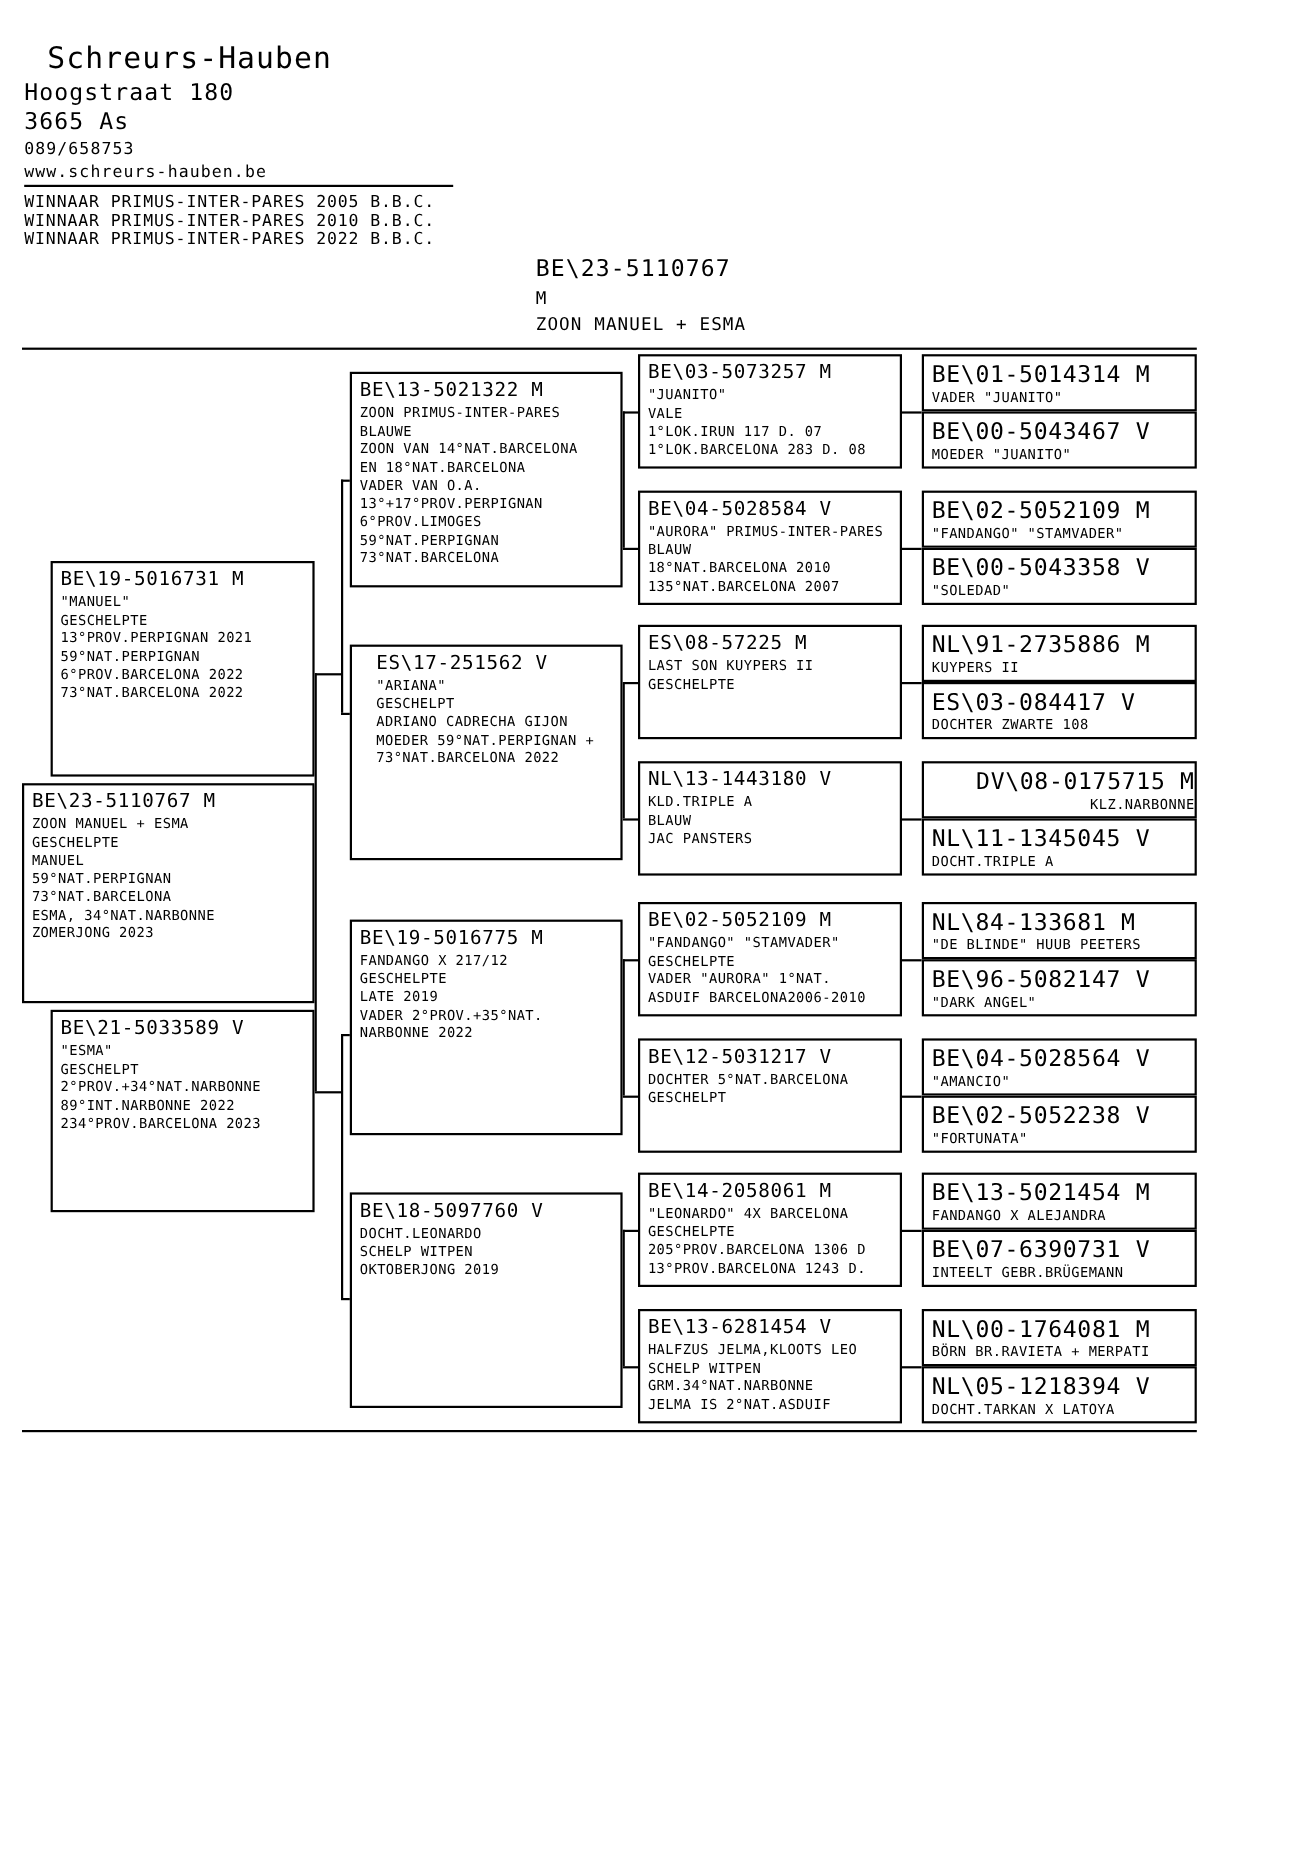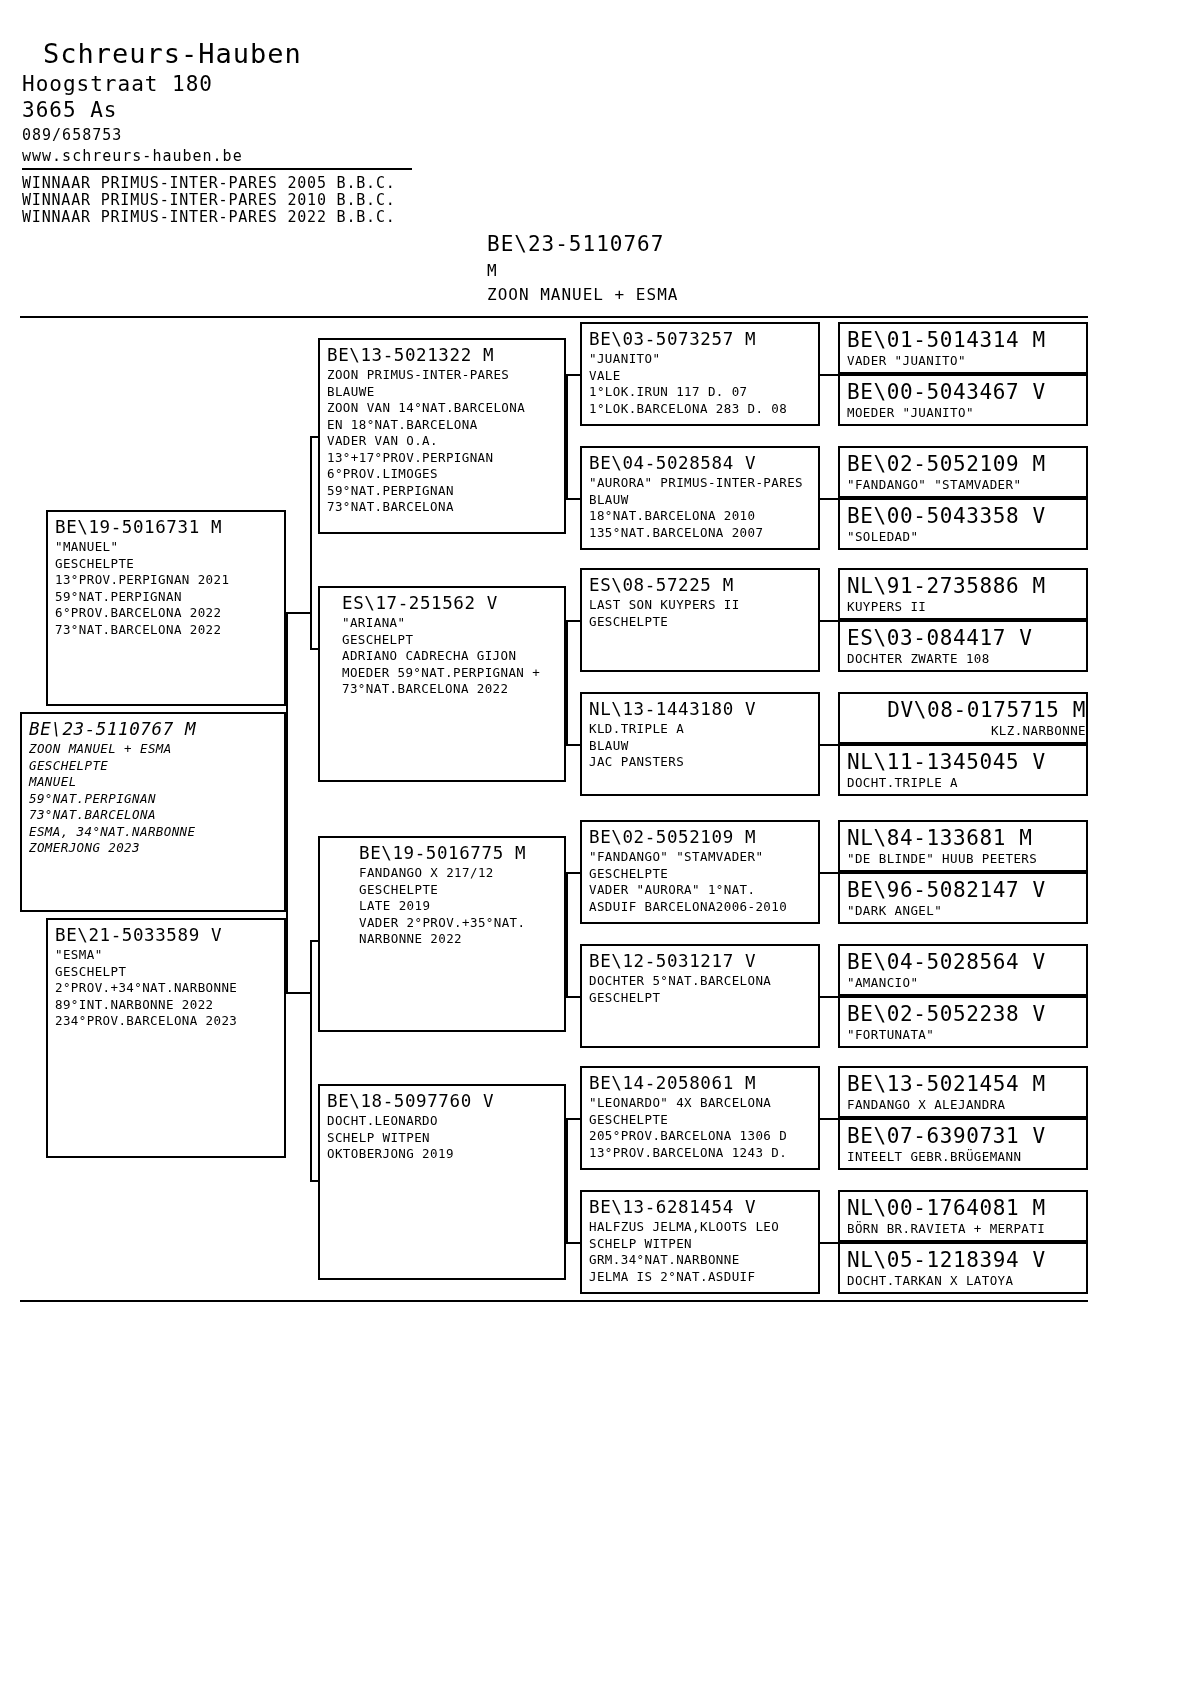--- a/index.html
+++ b/index.html
@@ -211,21 +211,21 @@
 
   <div class="conn h" style="left:820px; top:374px; width:18px;"></div>
   <div class="conn h" style="left:820px; top:498px; width:18px;"></div>
   <div class="conn h" style="left:820px; top:620px; width:18px;"></div>
   <div class="conn h" style="left:820px; top:744px; width:18px;"></div>
   <div class="conn h" style="left:820px; top:872px; width:18px;"></div>
   <div class="conn h" style="left:820px; top:996px; width:18px;"></div>
   <div class="conn h" style="left:820px; top:1118px; width:18px;"></div>
   <div class="conn h" style="left:820px; top:1242px; width:18px;"></div>
 
-  <div class="box" style="left:20px; top:712px; width:266px; height:200px;font-style:italic;">
+  <div class="box" style="left:20px; top:712px; width:266px; height:200px;">
     <span class="ring">BE\23-5110767 M</span>
     <span class="lines">
       <span class="ln">ZOON MANUEL + ESMA</span>
       <span class="ln">GESCHELPTE</span>
       <span class="ln">MANUEL</span>
       <span class="ln">59°NAT.PERPIGNAN</span>
       <span class="ln">73°NAT.BARCELONA</span>
       <span class="ln">ESMA, 34°NAT.NARBONNE</span>
       <span class="ln">ZOMERJONG 2023</span>
     </span>
@@ -236,21 +236,21 @@
     <span class="lines">
       <span class="ln">"MANUEL"</span>
       <span class="ln">GESCHELPTE</span>
       <span class="ln">13°PROV.PERPIGNAN 2021</span>
       <span class="ln">59°NAT.PERPIGNAN</span>
       <span class="ln">6°PROV.BARCELONA 2022</span>
       <span class="ln">73°NAT.BARCELONA 2022</span>
     </span>
   </div>
 
-  <div class="box" style="left:46px; top:918px; width:240px; height:240px;">
+  <div class="box" style="left:46px; top:918px; width:240px; height:184px;">
     <span class="ring">BE\21-5033589 V</span>
     <span class="lines">
       <span class="ln">"ESMA"</span>
       <span class="ln">GESCHELPT</span>
       <span class="ln">2°PROV.+34°NAT.NARBONNE</span>
       <span class="ln">89°INT.NARBONNE 2022</span>
       <span class="ln">234°PROV.BARCELONA 2023</span>
     </span>
   </div>
 
@@ -273,21 +273,21 @@
     <span class="ring">ES\17-251562   V</span>
     <span class="lines">
       <span class="ln">"ARIANA"</span>
       <span class="ln">GESCHELPT</span>
       <span class="ln">ADRIANO CADRECHA GIJON</span>
       <span class="ln">MOEDER 59°NAT.PERPIGNAN +</span>
       <span class="ln">73°NAT.BARCELONA 2022</span>
     </span>
   </div>
 
-  <div class="box" style="left:318px; top:836px; width:248px; height:196px;padding-left:32px;">
+  <div class="box" style="left:318px; top:836px; width:248px; height:196px;">
     <span class="ring">BE\19-5016775 M</span>
     <span class="lines">
       <span class="ln">FANDANGO X 217/12</span>
       <span class="ln">GESCHELPTE</span>
       <span class="ln">LATE 2019</span>
       <span class="ln">VADER 2°PROV.+35°NAT.</span>
       <span class="ln">NARBONNE 2022</span>
     </span>
   </div>
 

